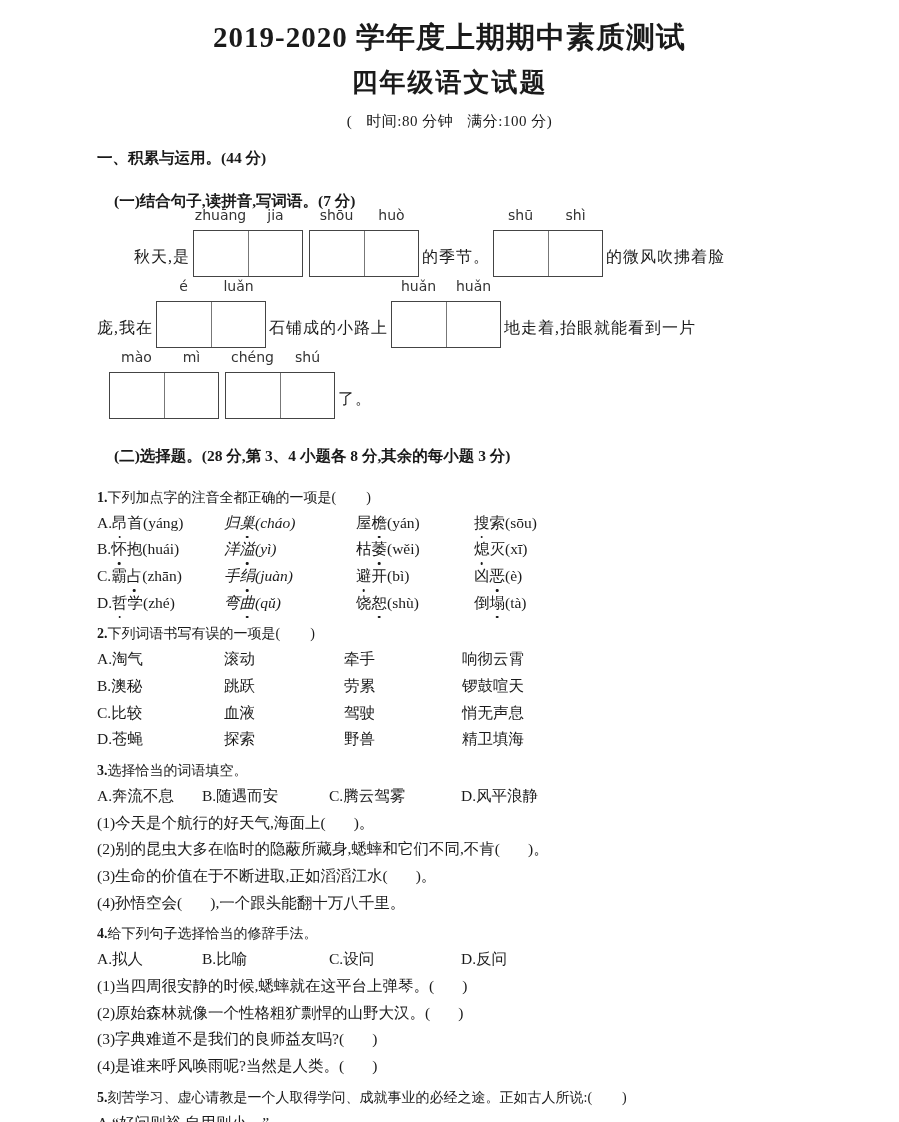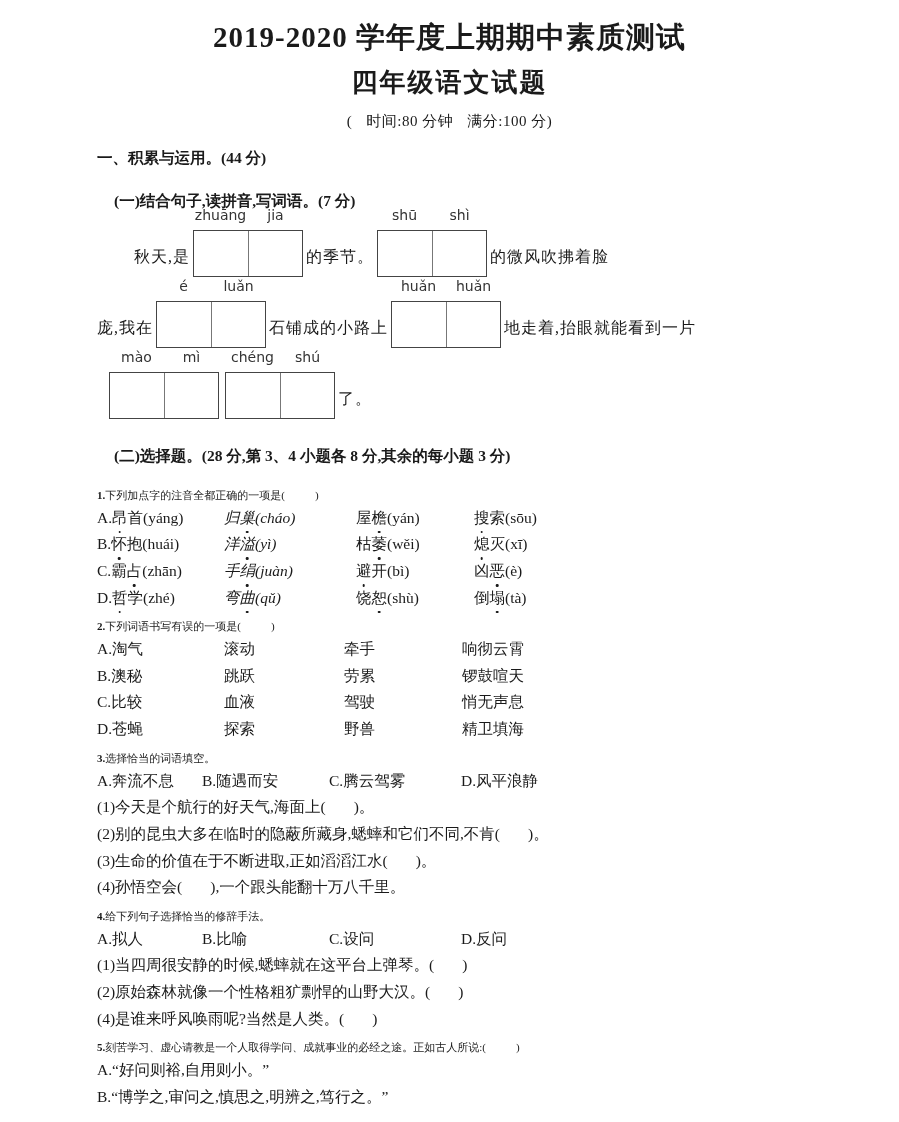--- a/index.html
+++ b/index.html
@@ -121,21 +121,21 @@
   }
   .py-boxes .cellhalf:last-child { border-right: none; }
 
   .py-row.indent1 { padding-left: 37px; }
   .py-row.indent2 { padding-left: 0px; }
   .py-row.indent3 { padding-left: 9px; }
 
   
   .qblock { margin-top: 0; }
   .q-stem {
-    font-size: 11px;
+    font-size: 14px;
     line-height: 1.72;
     white-space: nowrap;
   }
   .q-stem .num { font-weight: bold; }
   .q-line {
     font-size: 15.5px;
     line-height: 1.72;
     white-space: nowrap;
   }
   .opt-grid {
@@ -201,20 +201,30 @@
         <span class="py-cell">
           <span class="py-labels">
             <span>zhuāng</span>
             <span>jia</span>
           </span>
           <span class="py-boxes">
               <span class="cellhalf"></span>
               <span class="cellhalf"></span>
             </span>
         </span>
+        <span class="py-cell">
+          <span class="py-labels">
+            <span>shōu</span>
+            <span>huò</span>
+          </span>
+          <span class="py-boxes">
+              <span class="cellhalf"></span>
+              <span class="cellhalf"></span>
+            </span>
+        </span>
         <span class="mid">的季节。</span>
         <span class="py-cell">
           <span class="py-labels">
             <span>shū</span>
             <span>shì</span>
           </span>
           <span class="py-boxes">
               <span class="cellhalf"></span>
               <span class="cellhalf"></span>
             </span>
@@ -315,20 +325,21 @@
       <div class="q-line"><span>(2)别的昆虫大多在临时的隐蔽所藏身,蟋蟀和它们不同,不肯(</span><span class="sp" style="display:inline-block;width:28px"></span><span>)。</span></div>
       <div class="q-line"><span>(3)生命的价值在于不断进取,正如滔滔江水(</span><span class="sp" style="display:inline-block;width:28px"></span><span>)。</span></div>
       <div class="q-line"><span>(4)孙悟空会(</span><span class="sp" style="display:inline-block;width:28px"></span><span>),一个跟头能翻十万八千里。</span></div>
     </div>
 
     <div class="qblock pad-top-6">
       <div class="q-stem"><span class="num">4.</span><span>给下列句子选择恰当的修辞手法。</span></div>
       <div class="opt-row-inline"><span class="o o1">A.拟人</span><span class="o o2">B.比喻</span><span class="o o3">C.设问</span><span class="o">D.反问</span></div>
       <div class="q-line"><span>(1)当四周很安静的时候,蟋蟀就在这平台上弹琴。(</span><span class="sp" style="display:inline-block;width:28px"></span><span>)</span></div>
       <div class="q-line"><span>(2)原始森林就像一个性格粗犷剽悍的山野大汉。(</span><span class="sp" style="display:inline-block;width:28px"></span><span>)</span></div>
+      <div class="q-line"><span>(3)字典难道不是我们的良师益友吗?(</span><span class="sp" style="display:inline-block;width:28px"></span><span>)</span></div>
       <div class="q-line"><span>(4)是谁来呼风唤雨呢?当然是人类。(</span><span class="sp" style="display:inline-block;width:28px"></span><span>)</span></div>
     </div>
 
     <div class="qblock pad-top-6">
       <div class="q-stem"><span class="num">5.</span><span>刻苦学习、虚心请教是一个人取得学问、成就事业的必经之途。正如古人所说:(</span><span style="display:inline-block;width:30px"></span><span>)</span></div>
       <div class="q-line">A.“好问则裕,自用则小。”</div>
       <div class="q-line">B.“博学之,审问之,慎思之,明辨之,笃行之。”</div>
     </div>
 
   </div>

